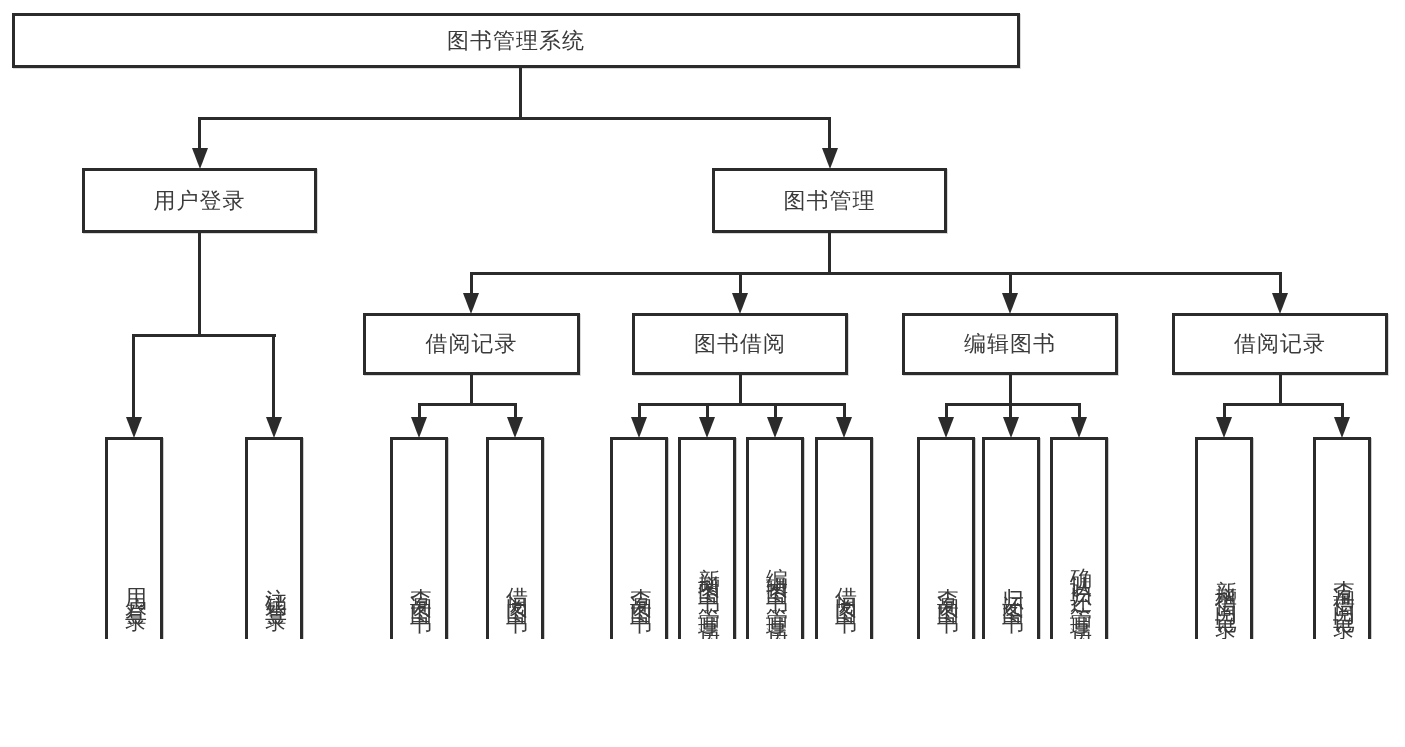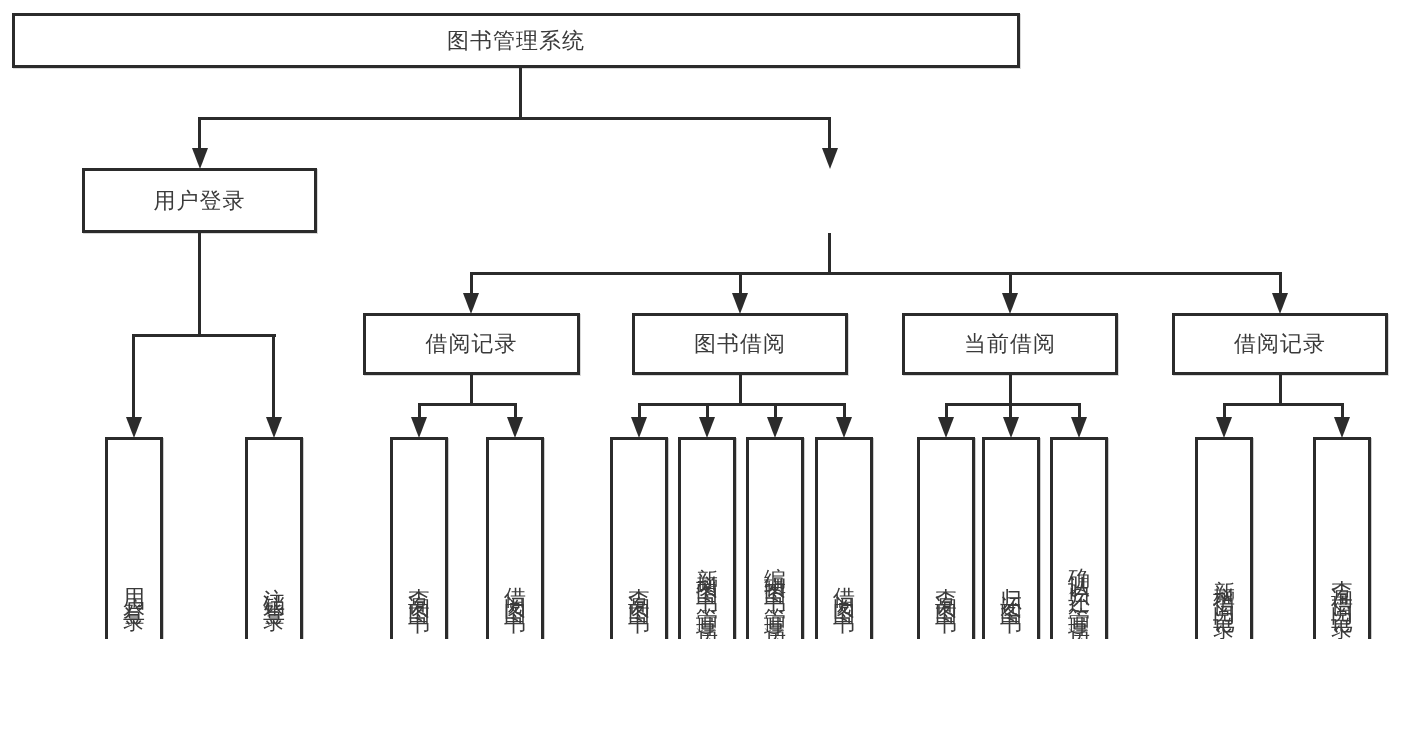--- a/index.html
+++ b/index.html
@@ -1,18 +1,18 @@
 <!DOCTYPE html>
 <html><head>
 <meta charset="utf-8">
 <style>
   html,body { margin:0; padding:0; background:#ffffff; }
   .canvas {
     position:relative; width:1405px; height:639px; background:#ffffff;
-    font-family:Liberation Serif, serif;
+    font-family:Liberation Mono, monospace;
     color:#3a3a3a; overflow:hidden;
   }
   .node {
     position:absolute; box-sizing:border-box;
     border:3px solid #2b2b2b; background:#ffffff;
     display:flex; align-items:center; justify-content:center;
     font-size:22px; letter-spacing:1px; text-align:center;
     box-shadow:1px 1px 0 rgba(0,0,0,0.15);
   }
   .node--leaf { box-shadow:1px 1px 0 rgba(0,0,0,0.2); }
@@ -39,31 +39,34 @@
 <div class="canvas">
 
   <div class="node" style="left:12px;top:13px;width:1008px;height:55px">
     <span>图书管理系统</span>
   </div>
 
   <div class="node" style="left:82px;top:168px;width:235px;height:65px">
     <span>用户登录</span>
   </div>
 
+  <div class="node" style="left:712px;top:168px;width:235px;height:65px">
+    <span>图书管理</span>
+  </div>
 
   <div class="node" style="left:363px;top:313px;width:217px;height:62px">
     <span>借阅记录</span>
   </div>
 
   <div class="node" style="left:632px;top:313px;width:216px;height:62px">
     <span>图书借阅</span>
   </div>
 
   <div class="node" style="left:902px;top:313px;width:216px;height:62px">
-    <span>当前借阅</span>
+    <span>编辑图书</span>
   </div>
 
   <div class="node" style="left:1172px;top:313px;width:216px;height:62px">
     <span>借阅记录</span>
   </div>
 
   <div class="node node--leaf" style="left:105px;top:437px;width:58px;height:298px">
     <span class="vtext">用户登录</span>
   </div>
   <div class="node node--leaf" style="left:245px;top:437px;width:58px;height:298px">

